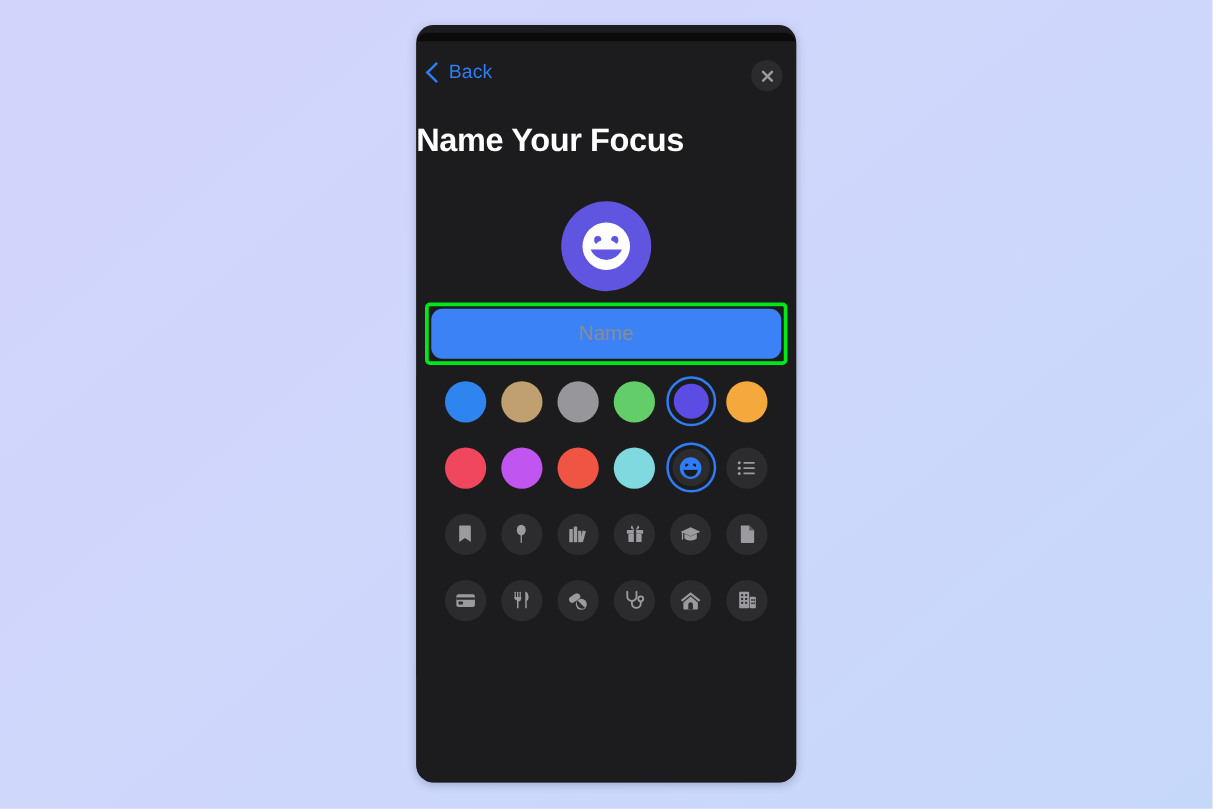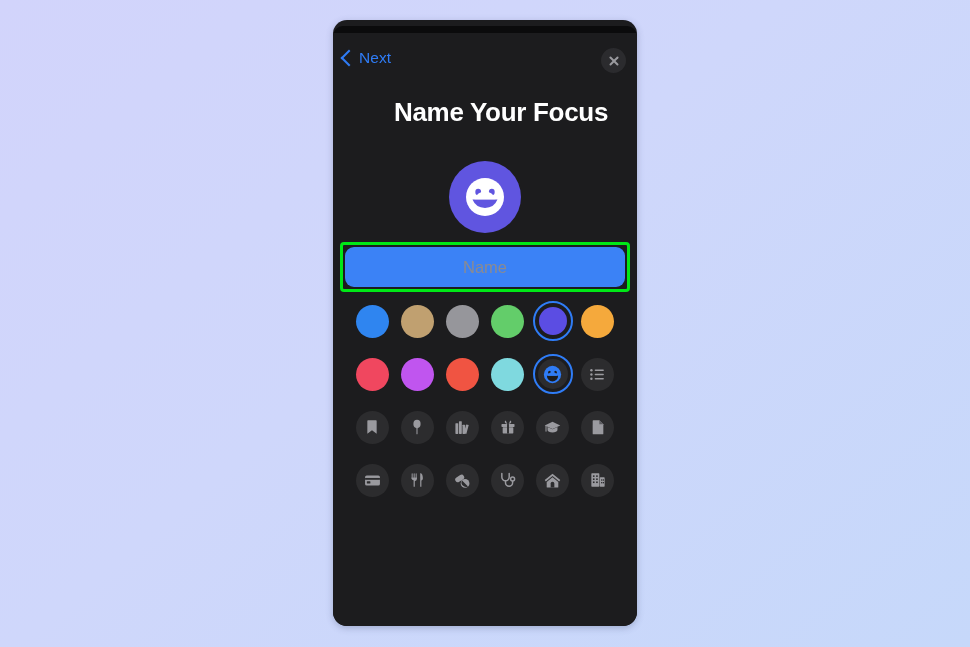--- a/index.html
+++ b/index.html
@@ -88,22 +88,22 @@
     background: #9a9a9f;
     border-radius: 2px;
   }
   #close-button::before { transform: rotate(45deg); }
   #close-button::after  { transform: rotate(-45deg); }
 
   
   #page-title {
     position: absolute;
     top: 71px;
-    left: 16px; width: 100%;
-    text-align: center;
+    left: 0; width: 100%;
+    text-align: left;
     color: #ffffff;
     font-size: 26px;
     font-weight: bold;
     letter-spacing: -.3px;
   }
 
   
   #avatar {
     position: absolute;
     top: 135px;
@@ -226,21 +226,21 @@
 </head>
 <body>
 
 <div id="phone-frame">
   <div id="phone-screen">
     <div id="screen-bezel-top"></div>
 
     <div id="nav-bar">
       <div id="back-button">
         <span class="chevron-left"></span>
-        <span id="back-label">Next</span>
+        <span id="back-label">Back</span>
       </div>
       <div id="close-button"></div>
     </div>
 
     <div id="page-title">Name Your Focus</div>
 
     <div id="avatar">
       <svg width="44" height="44" viewBox="0 0 44 44">
         <circle cx="22" cy="22" r="19" fill="#ffffff"></circle>
         <ellipse cx="15.2" cy="17" rx="2.9" ry="3.3" fill="#6055e0"></ellipse>

